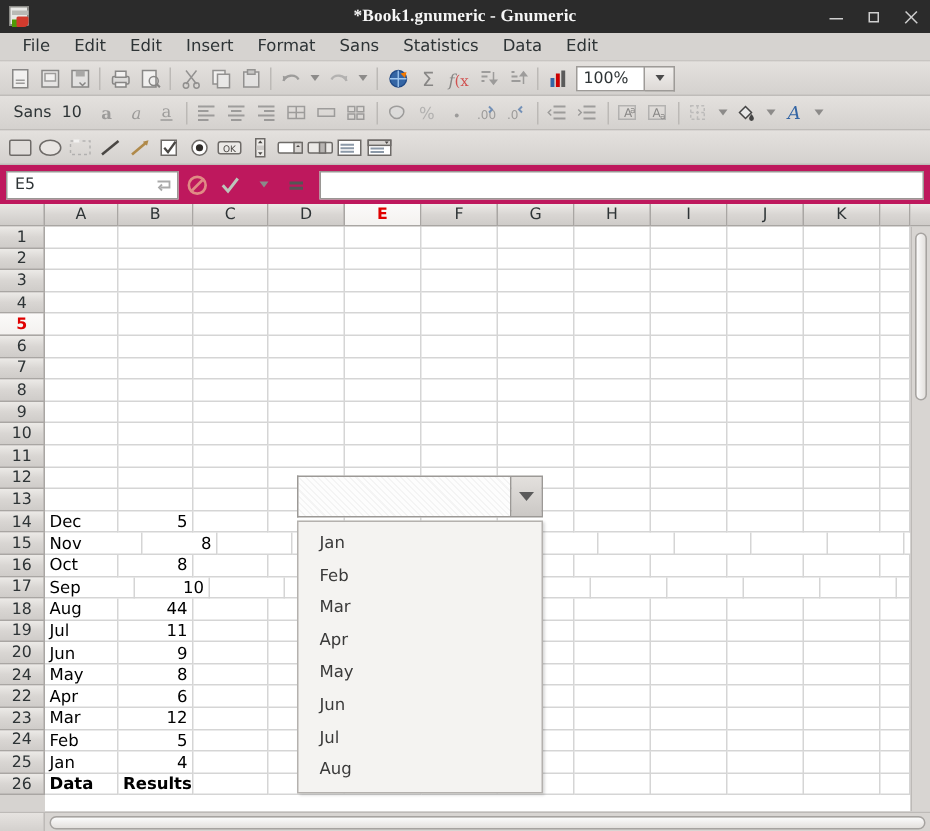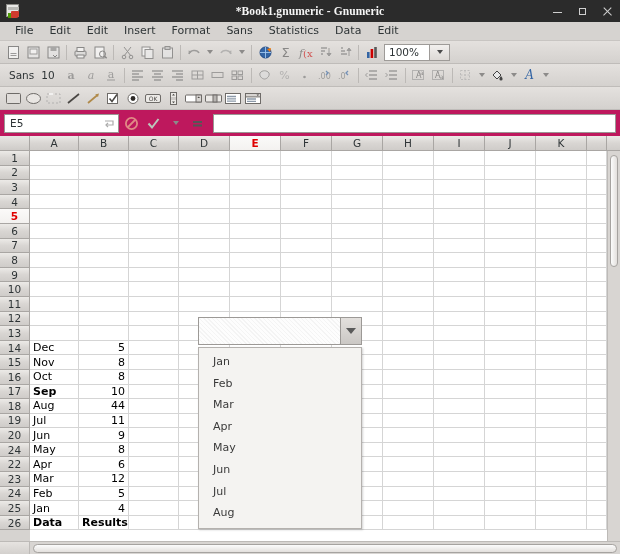--- a/index.html
+++ b/index.html
@@ -1181,21 +1181,21 @@
             <div class="cell" style="width: 51px;"></div>
             <div class="cell" style="width: 51px;"></div>
             <div class="cell" style="width: 51px;"></div>
             <div class="cell" style="width: 51px;"></div>
             <div class="cell" style="width: 51px;"></div>
             <div class="cell" style="width: 51px;"></div>
             <div class="cell" style="width: 51px;"></div>
             <div class="cell" style="flex: 1 1 auto;"></div>
           </div>
           <div class="grid-row">
-            <div class="cell" style="width: 49px;">Nov</div>
+            <div class="cell" style="width: 65px;">Nov</div>
             <div class="cell num" style="width: 50px;">8</div>
             <div class="cell" style="width: 50px;"></div>
             <div class="cell" style="width: 51px;"></div>
             <div class="cell" style="width: 51px;"></div>
             <div class="cell" style="width: 51px;"></div>
             <div class="cell" style="width: 51px;"></div>
             <div class="cell" style="width: 51px;"></div>
             <div class="cell" style="width: 51px;"></div>
             <div class="cell" style="width: 51px;"></div>
             <div class="cell" style="width: 51px;"></div>
@@ -1209,21 +1209,21 @@
             <div class="cell" style="width: 51px;"></div>
             <div class="cell" style="width: 51px;"></div>
             <div class="cell" style="width: 51px;"></div>
             <div class="cell" style="width: 51px;"></div>
             <div class="cell" style="width: 51px;"></div>
             <div class="cell" style="width: 51px;"></div>
             <div class="cell" style="width: 51px;"></div>
             <div class="cell" style="flex: 1 1 auto;"></div>
           </div>
           <div class="grid-row">
-            <div class="cell" style="width: 49px; font-weight: bold;">Sep</div>
+            <div class="cell" style="width: 60px;">Sep</div>
             <div class="cell num" style="width: 50px;">10</div>
             <div class="cell" style="width: 50px;"></div>
             <div class="cell" style="width: 51px;"></div>
             <div class="cell" style="width: 51px;"></div>
             <div class="cell" style="width: 51px;"></div>
             <div class="cell" style="width: 51px;"></div>
             <div class="cell" style="width: 51px;"></div>
             <div class="cell" style="width: 51px;"></div>
             <div class="cell" style="width: 51px;"></div>
             <div class="cell" style="width: 51px;"></div>

